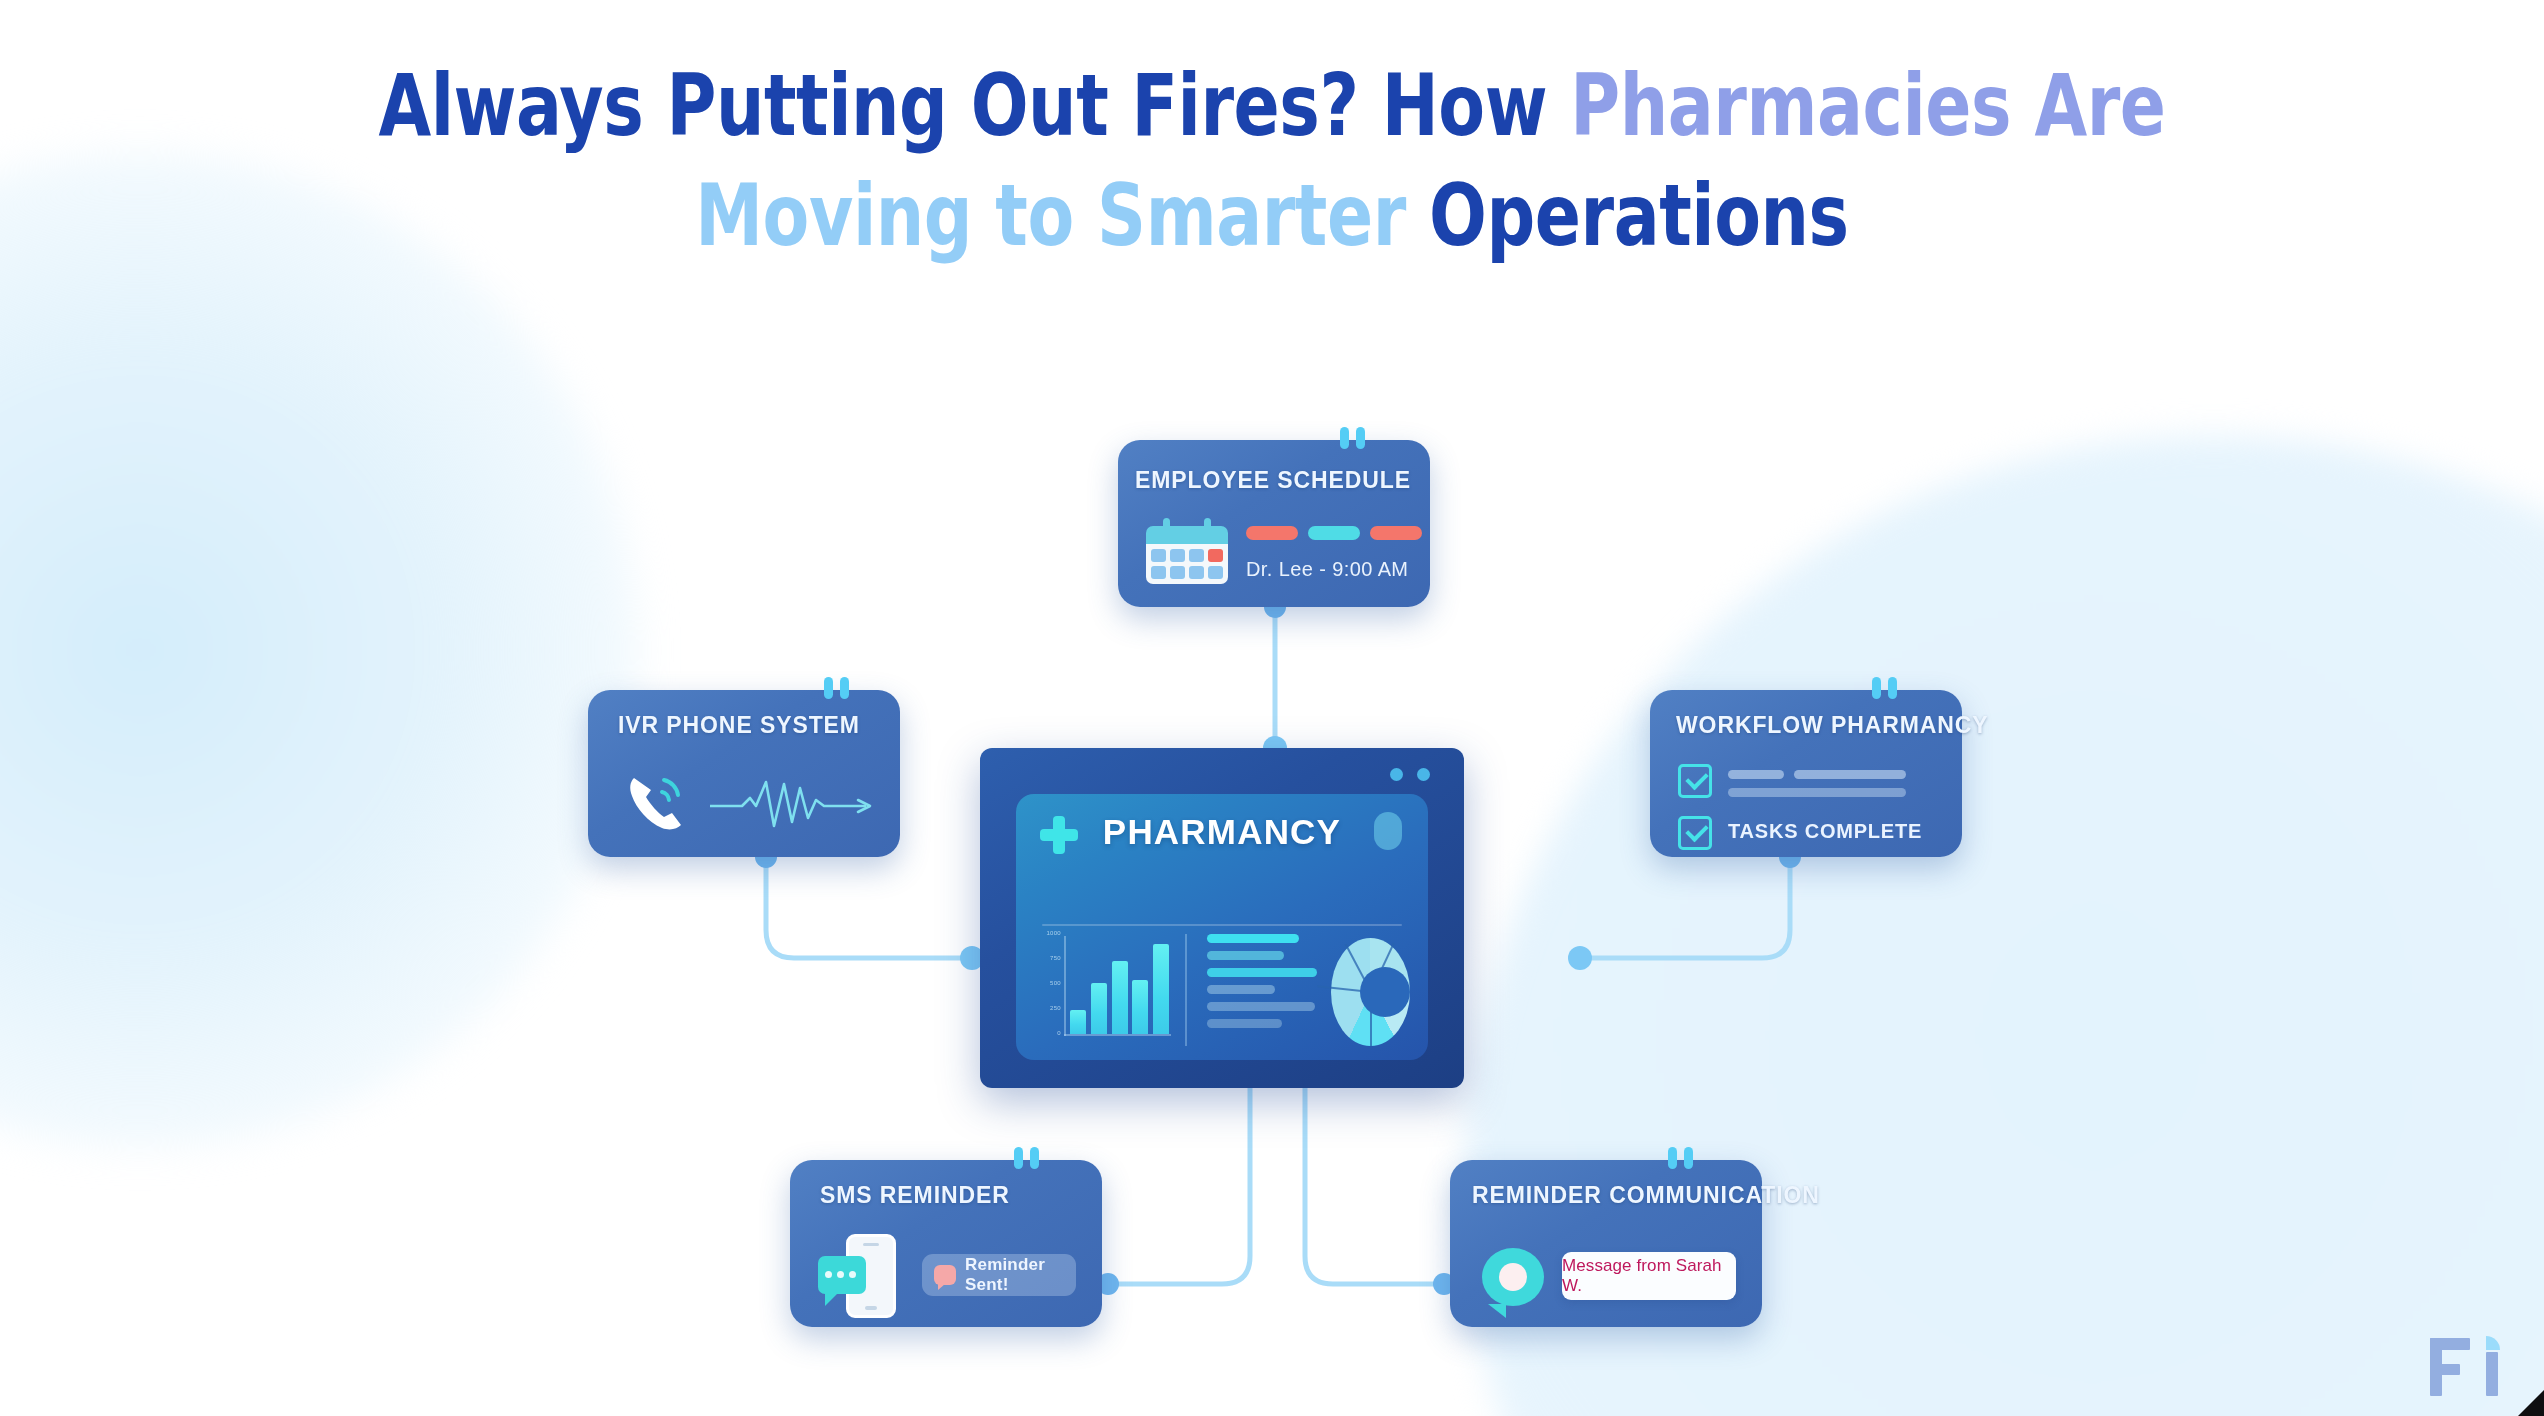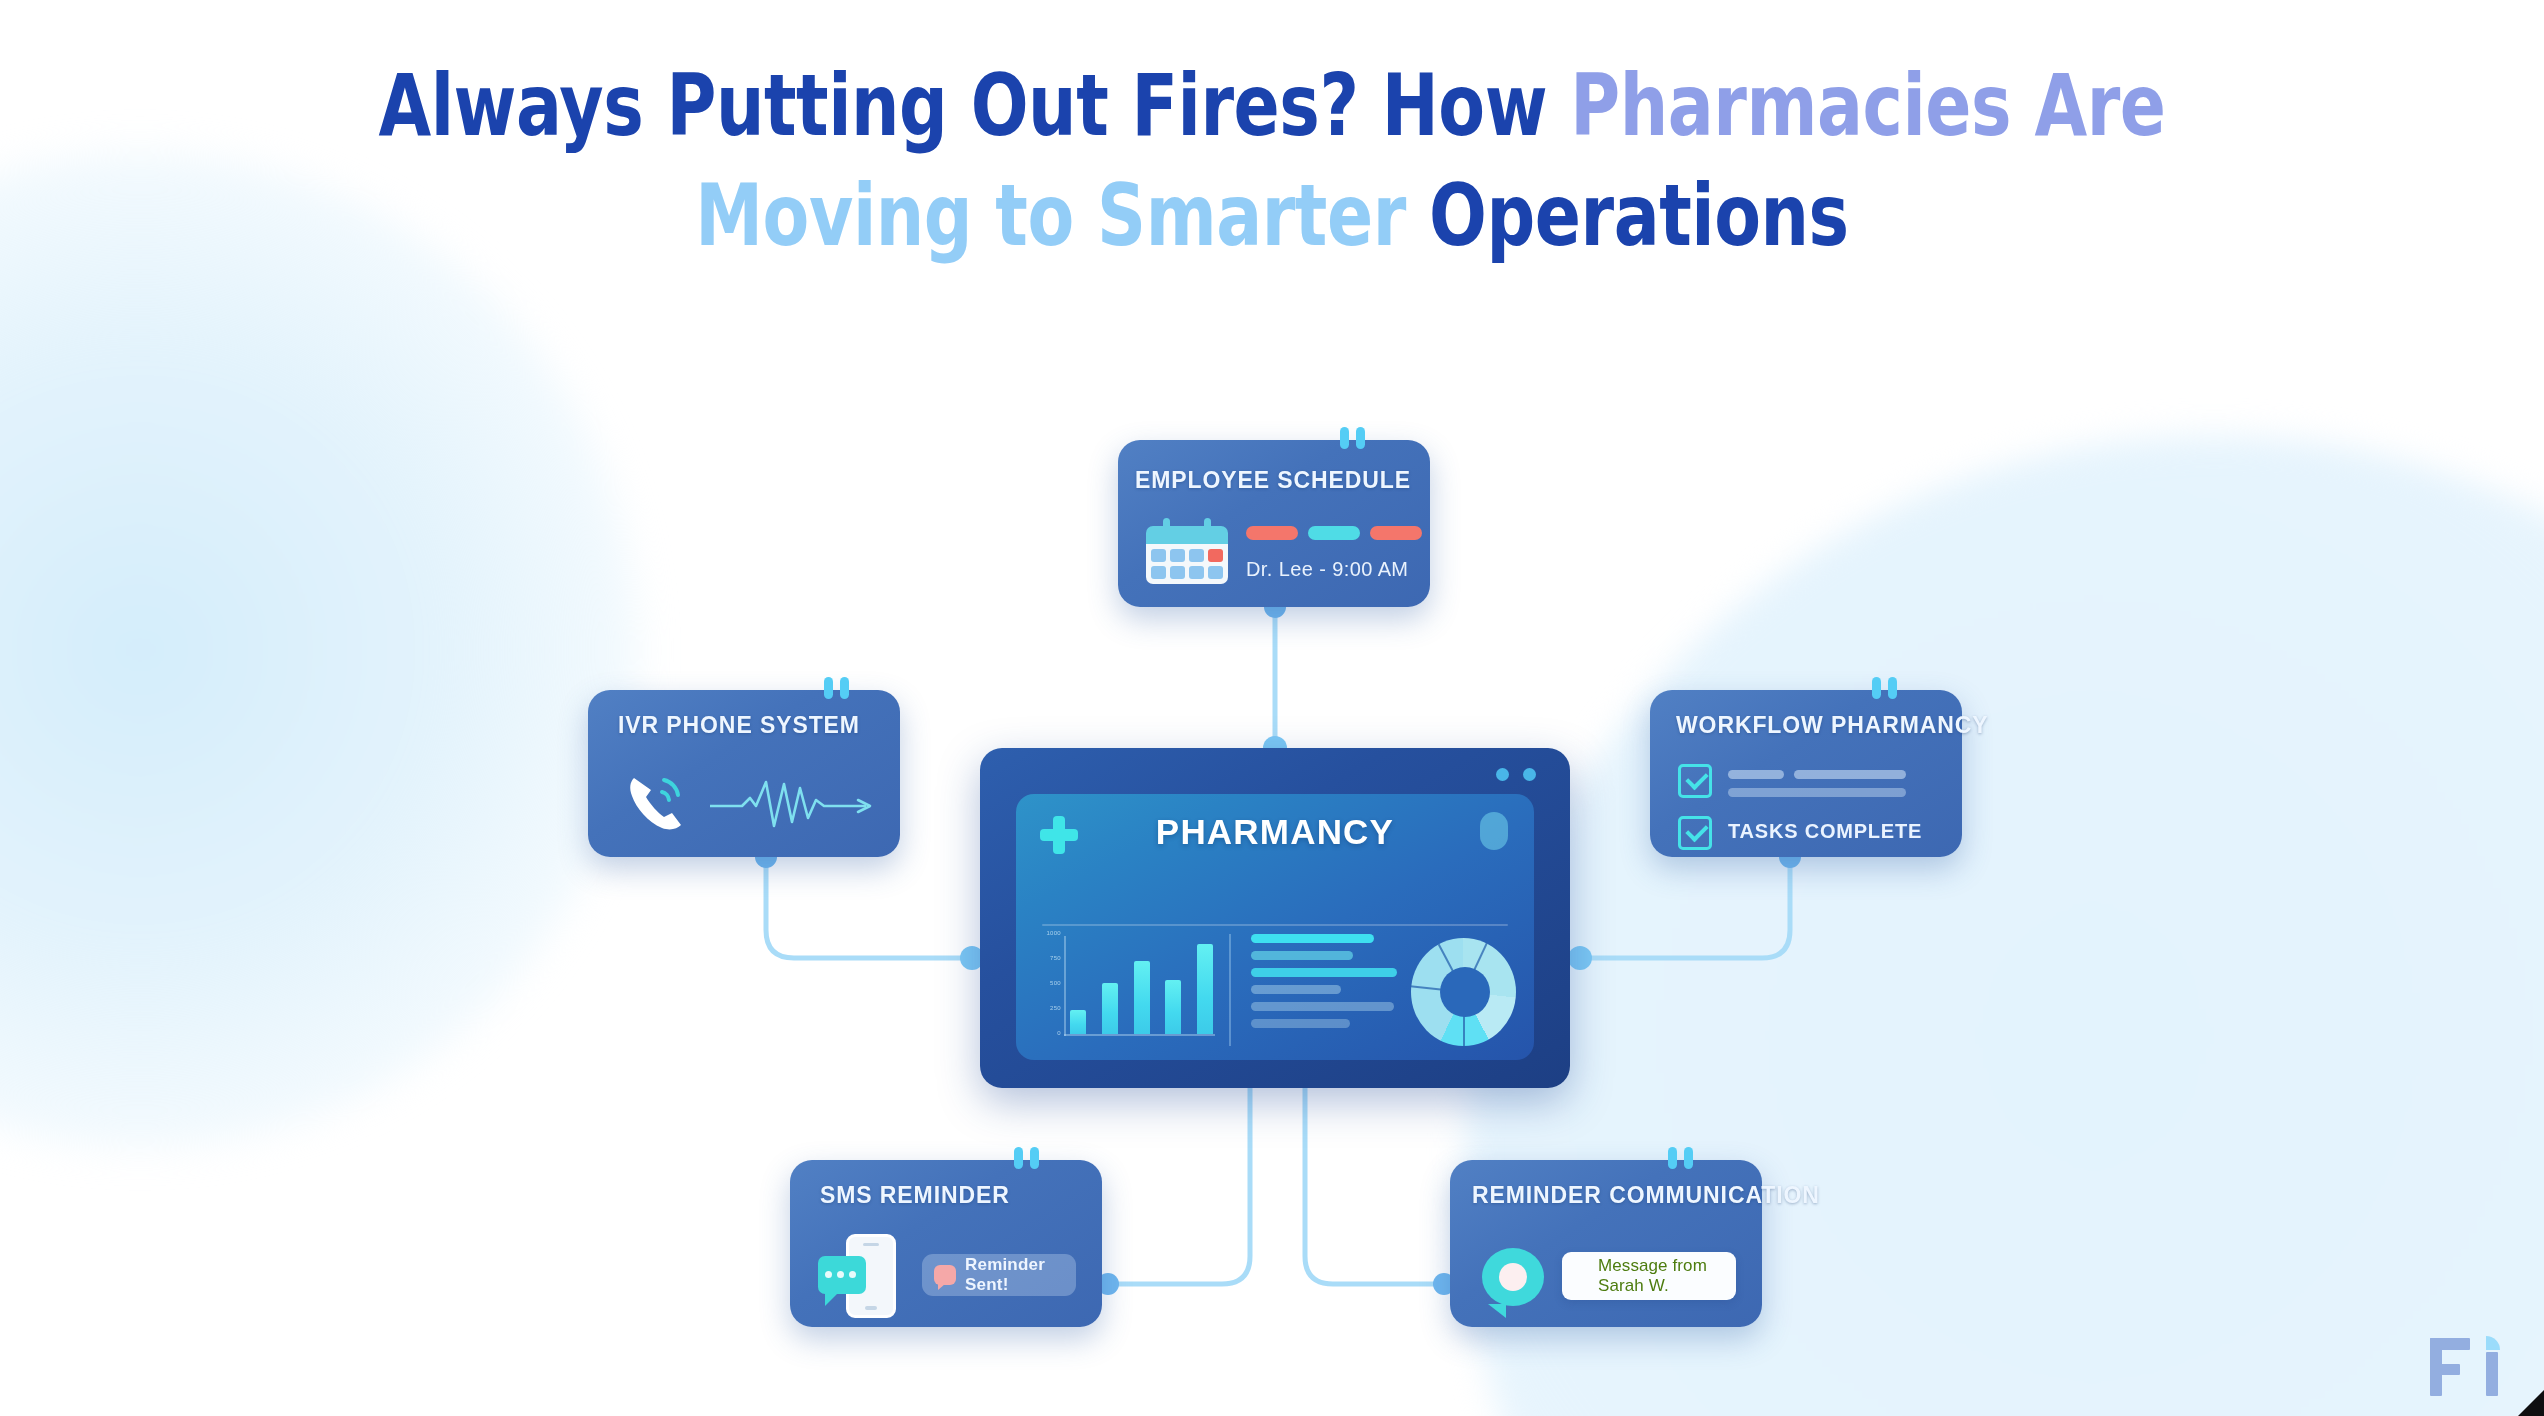--- a/index.html
+++ b/index.html
@@ -43,22 +43,22 @@
   #title .ln2{margin-top:24px;}
   .t-dark{color:#1b43ad;}
   .t-peri{color:#8f9fe8;}
   .t-sky{color:#93cdf7;}
 
   
   #connectors{position:absolute;left:0;top:0;width:2544px;height:1416px;}
 
   
   #hub{
-    position:absolute;left:980px;top:748px;width:590px;height:340px;
-    border-radius:22px;
+    position:absolute;left:980px;top:748px;width:484px;height:340px;
+    border-radius:12px;
     background:linear-gradient(150deg,#2e5fae 0%,#26509e 35%,#1d3f84 100%);
     box-shadow:0 14px 42px rgba(32,74,150,0.34);
   }
   #hub-dots{position:absolute;right:34px;top:20px;display:flex;gap:14px;}
   #hub-dots span{width:13px;height:13px;border-radius:50%;background:#49b6e8;display:block;}
   #hub-screen{
     position:absolute;left:36px;top:46px;right:36px;bottom:28px;
     border-radius:18px;
     background:linear-gradient(152deg,#2e93c9 0%,#2a82c4 22%,#2a6cbc 55%,#2554ab 100%);
     overflow:hidden;
@@ -165,21 +165,21 @@
   #sms-pill .av::after{content:"";position:absolute;left:4px;bottom:-5px;width:0;height:0;border-left:7px solid #f5a8a8;border-bottom:6px solid transparent;}
   #sms-pill span{margin-left:9px;font-size:17px;font-weight:bold;color:#eef5ff;letter-spacing:0.2px;}
 
   
   #card-patient{left:1450px;top:1160px;width:312px;height:167px;}
   #card-patient .hdr{top:22px;left:22px;right:auto;text-align:left;font-size:23px;}
   #pc-bubble{position:absolute;left:32px;top:88px;width:62px;height:58px;border-radius:50%;background:#3fd9dc;}
   #pc-bubble::after{content:"";position:absolute;left:6px;bottom:-12px;width:0;height:0;border-right:18px solid #3fd9dc;border-bottom:14px solid transparent;}
   #pc-bubble .core{position:absolute;left:17px;top:15px;width:28px;height:28px;border-radius:50%;background:#fceff0;}
   #pc-box{position:absolute;left:112px;top:92px;width:174px;height:48px;border-radius:9px;background:#fbfdff;display:flex;align-items:center;justify-content:center;box-shadow:0 3px 9px rgba(25,60,120,0.18);}
-  #pc-box span{font-size:17px;color:#4d7c0f;letter-spacing:0.1px;padding-left:36px;}
+  #pc-box span{font-size:17px;color:#be185d;letter-spacing:0.1px;}
 
   
   #fi-logo{position:absolute;right:36px;bottom:20px;width:82px;height:70px;}
   #fi-logo .f-v{position:absolute;left:4px;top:12px;width:12px;height:58px;background:#93aee0;border-radius:1px;}
   #fi-logo .f-t{position:absolute;left:4px;top:12px;width:40px;height:12px;background:#93aee0;border-radius:1px;}
   #fi-logo .f-m{position:absolute;left:4px;top:38px;width:30px;height:11px;background:#93aee0;border-radius:1px;}
   #fi-logo .i-s{position:absolute;left:60px;top:26px;width:12px;height:44px;background:#93aee0;border-radius:1px;}
   #fi-logo .i-d{position:absolute;left:60px;top:10px;width:14px;height:14px;background:#9bdcfb;border-radius:0 14px 0 0;}
 </style>
 </head>

